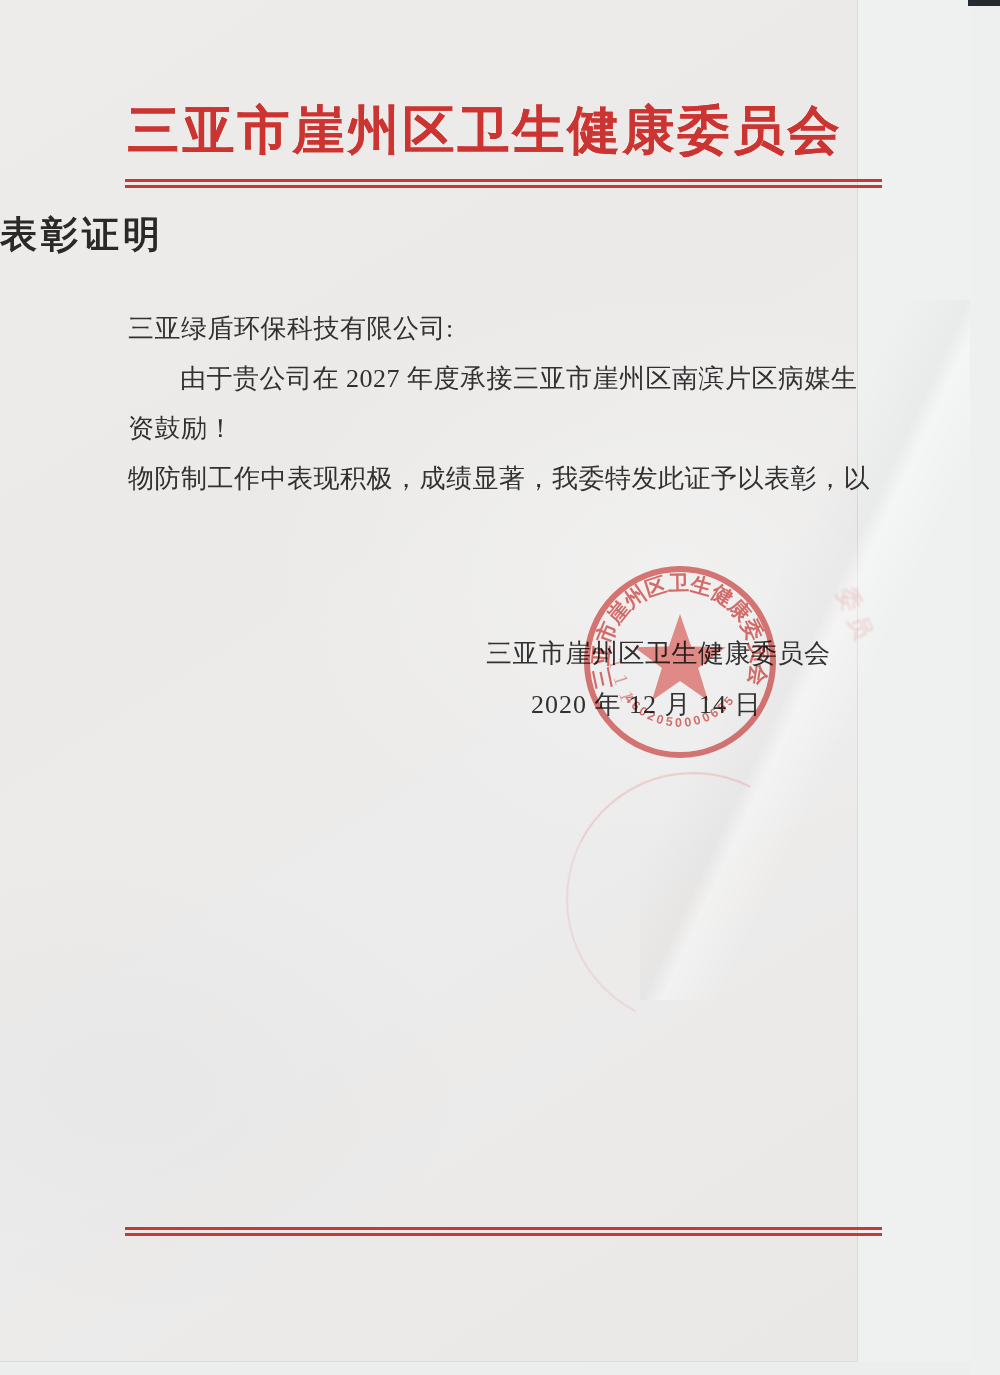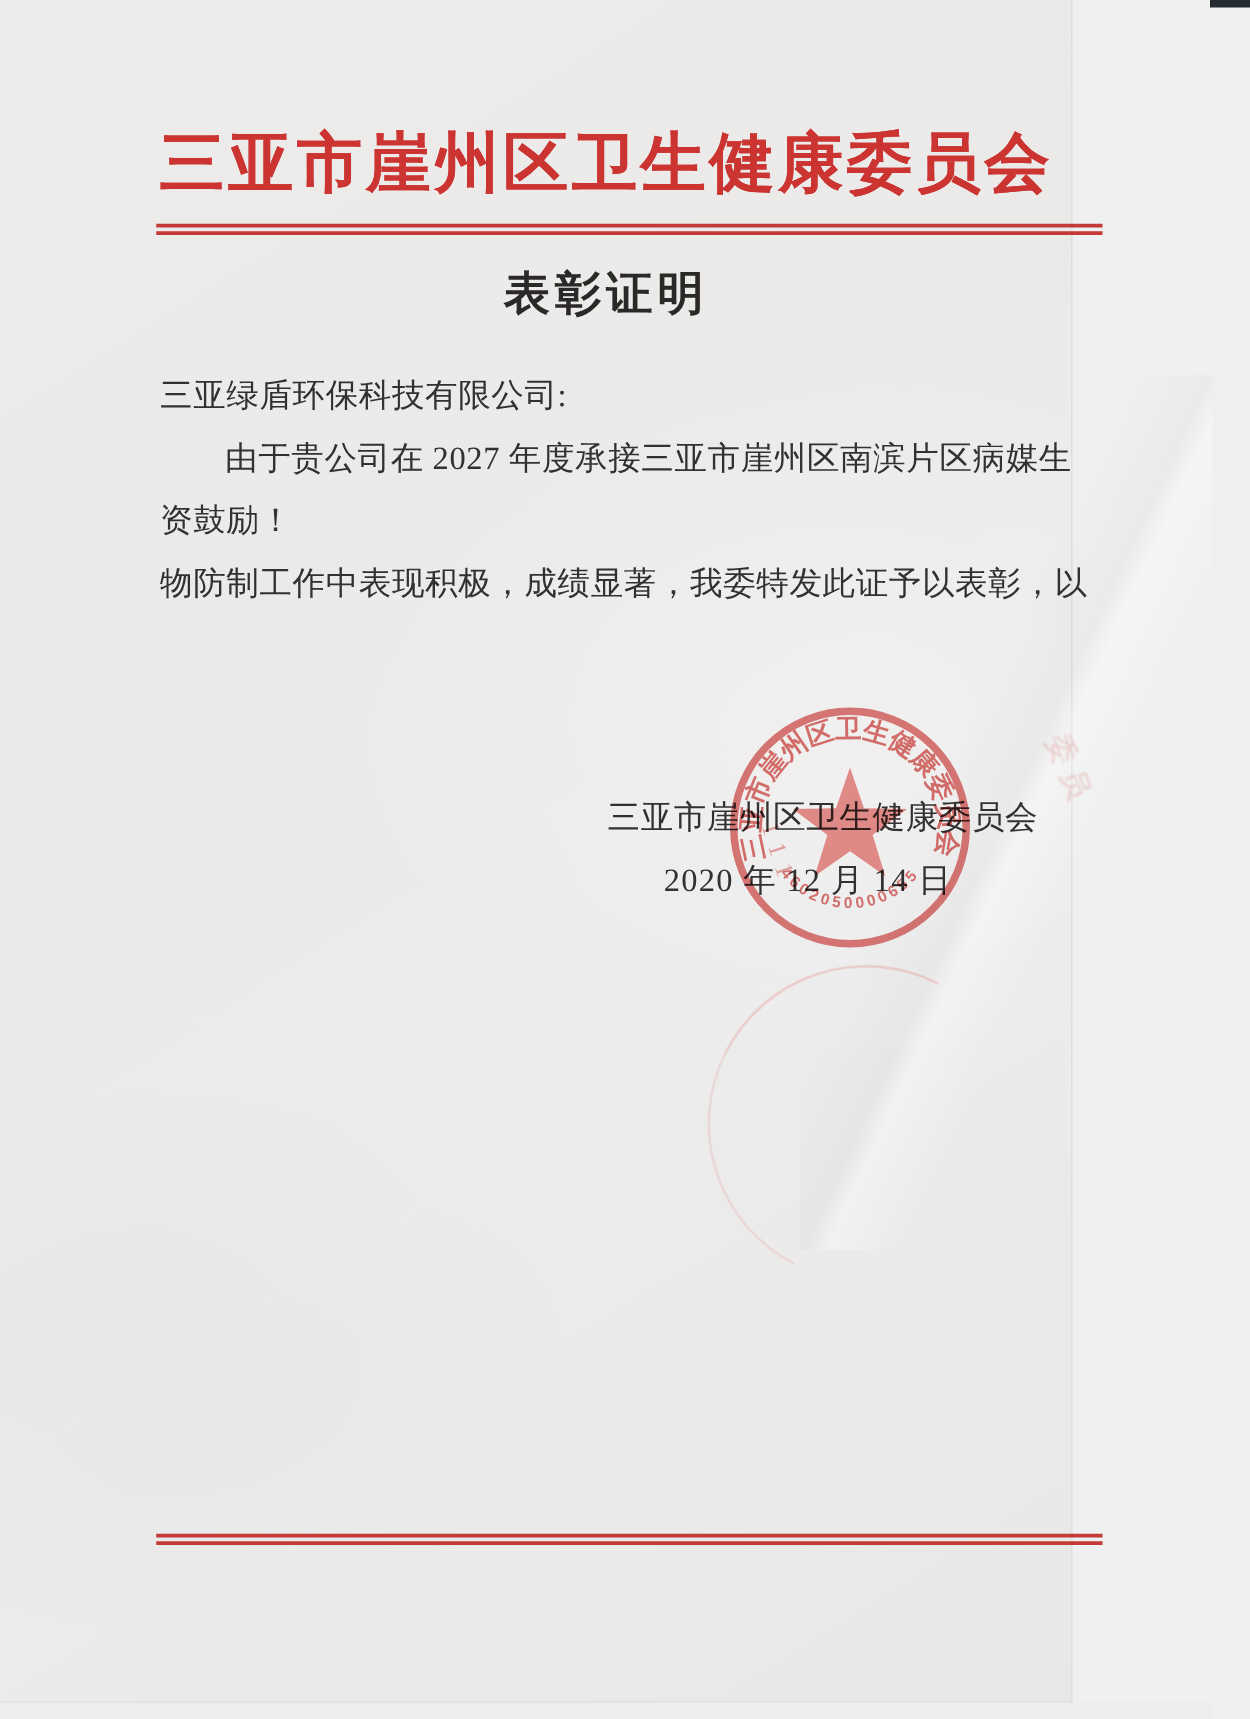--- a/index.html
+++ b/index.html
@@ -39,28 +39,27 @@
     text-shadow:0 0 0.5px #cb3431;
   }
   .rule{position:absolute;left:125px;width:757px;}
   .rule-top{top:179px;}
   .rule-bottom{top:1227px;}
   .rule .bar1{height:3px;background:#c43a36;}
   .rule .bar2{height:3px;background:#c43a36;margin-top:3px;}
 
   .doc-title{
     position:absolute;left:0;top:210px;width:970px;
-    text-align:center;
     font-size:37px;font-weight:bold;
     letter-spacing:4px;
     color:#2b2927;
   }
 
   .body-text{
-    position:absolute;left:128px;top:292px;width:745px;
+    position:absolute;left:128px;top:304px;width:745px;
     font-size:26px;line-height:50px;
     color:#323030;
     letter-spacing:0.5px;
   }
   .body-text .line{white-space:nowrap;}
   .body-text .indent{text-indent:2em;}
 
   .sig-org{
     position:absolute;left:486px;top:636px;
     font-size:26px;color:#323030;letter-spacing:0.5px;white-space:nowrap;

